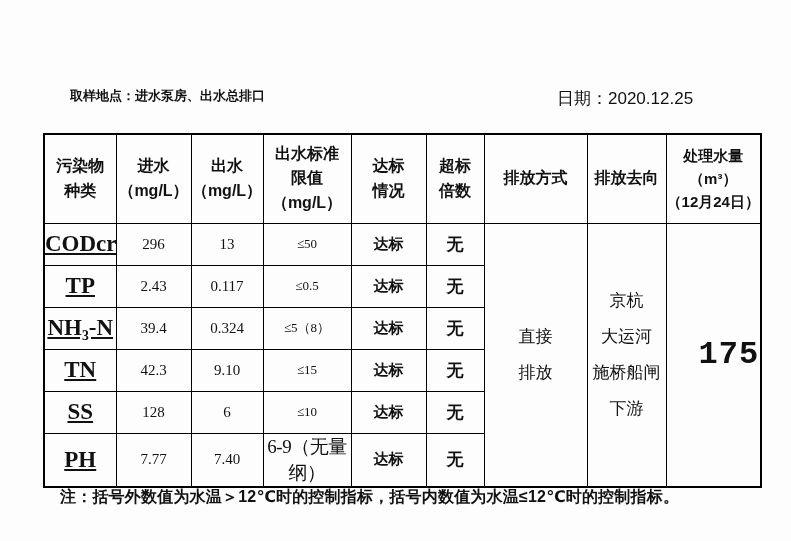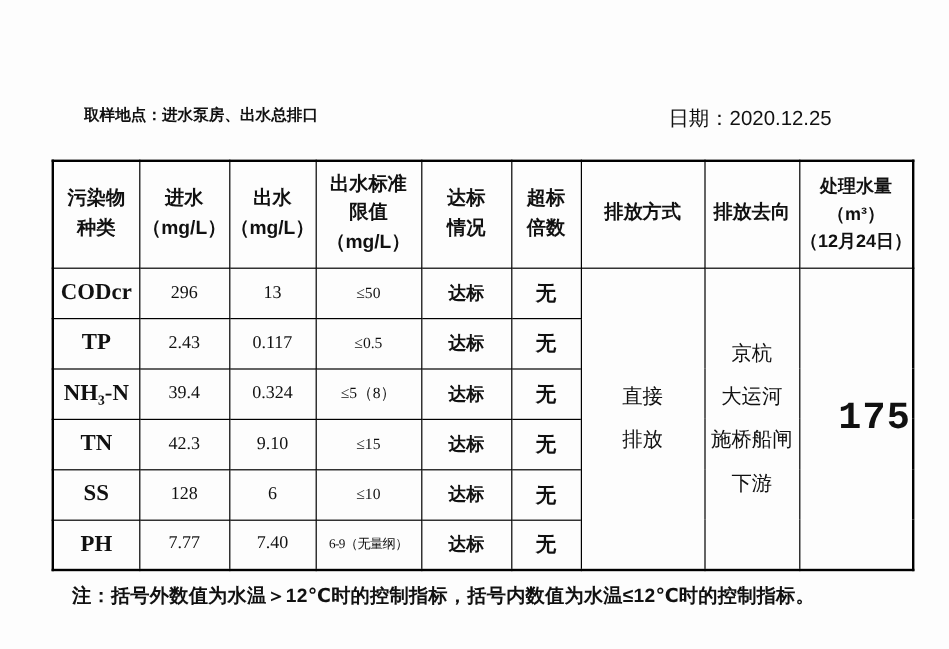--- a/index.html
+++ b/index.html
@@ -40,31 +40,31 @@
   tr.data-row { height:42px; }
 
   th.h {
     font-size:16px; font-weight:bold;
     white-space:pre-line; line-height:1.55;
   }
   th.h-volume { font-size:15px; }
 
   td.lbl {
     font-family:"Liberation Serif","DejaVu Serif",serif;
-    font-size:19px; font-weight:bold;
+    font-size:23px; font-weight:bold;text-decoration:underline;
   }
   td.num {
     font-family:"Liberation Serif","DejaVu Serif",serif;
     font-size:15px;
   }
   td.limit {
     font-family:"Liberation Serif","DejaVu Serif",serif;
     font-size:13px;
   }
-  td.limit-small { font-size:11px; letter-spacing:-0.5px; }
+  td.limit-small { font-size:19px; letter-spacing:-0.5px; }
   td.cn { font-size:15px; font-weight:bold; }
   td.none-cell { font-size:17px; font-weight:bold; }
 
   td.mode, td.dest {
     font-size:17px; font-weight:normal;
     white-space:pre-line; line-height:36px;
   }
   td.volume {
     font-family:Liberation Mono, monospace;
     font-size:32px; font-weight:bold; letter-spacing:1px;padding-left:32px;

